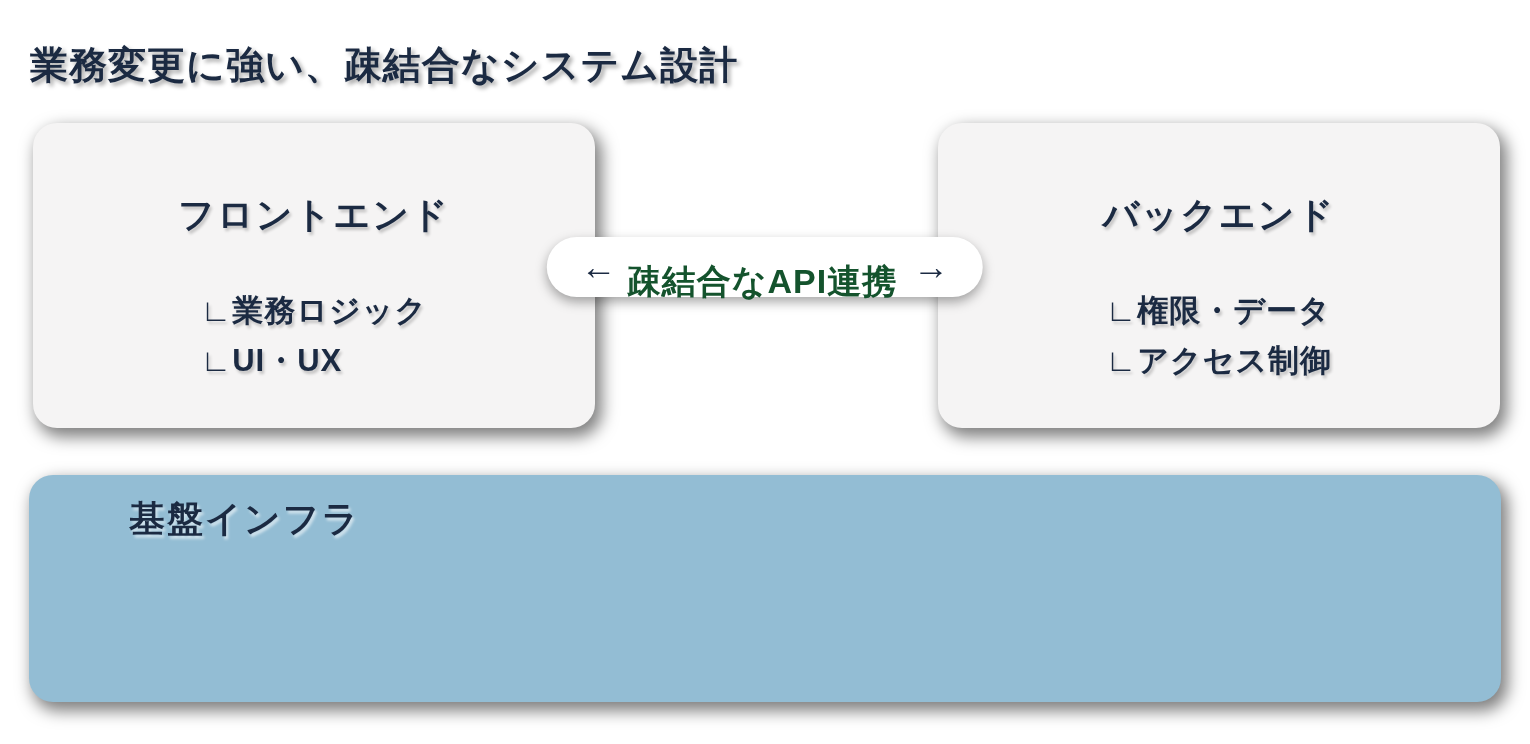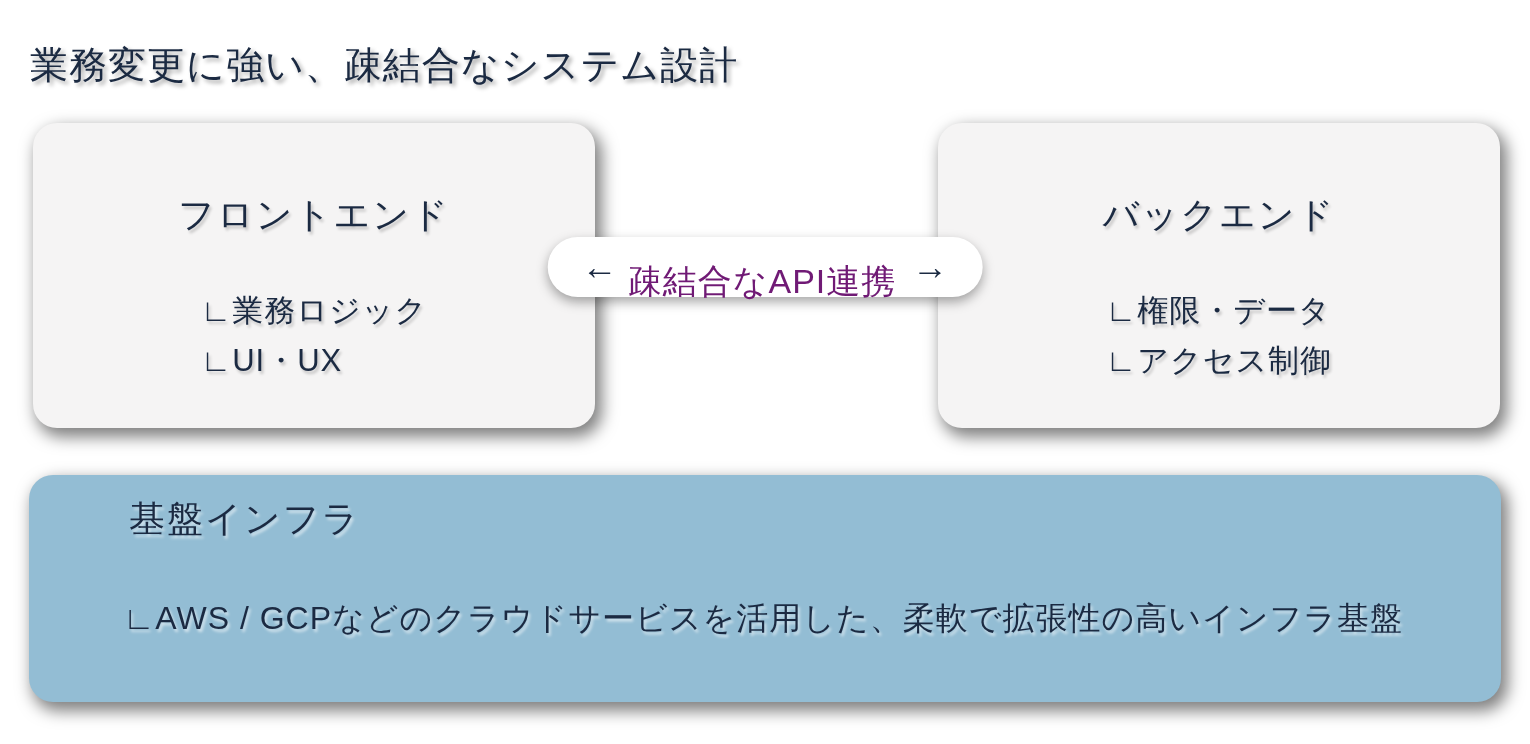--- a/index.html
+++ b/index.html
@@ -7,21 +7,21 @@
     padding: 0;
     background: #ffffff;
   }
   .canvas {
     position: relative;
     width: 1530px;
     height: 744px;
     background: #ffffff;
     overflow: hidden;
     font-family: "Liberation Sans", "DejaVu Sans", sans-serif;
-    font-weight: 400;
+    font-weight: 700;
     color: #1b2a42;
   }
   .page-title {
     position: absolute;
     left: 30px;
     top: 40px;
     font-size: 38px;
     letter-spacing: 1px;
     color: #1b2a42;
     text-shadow: 3px 3px 4px rgba(0,0,0,0.35);
@@ -80,21 +80,21 @@
   }
   .pill .arrow {
     font-size: 36px;
     color: #1b2a42;
   }
   .pill .arrow.left  { margin-right: 10px; }
   .pill .arrow.right { margin-left: 16px; }
   .pill .label {
     font-size: 34px;
     letter-spacing: 1px;
-    color: #701a75;
+    color: #14532d;
     margin-top: 30px;
   }
   .infra {
     position: absolute;
     left: 29px;
     top: 475px;
     width: 1472px;
     height: 227px;
     background: #93bdd4;
     border-radius: 24px;
@@ -142,16 +142,15 @@
   </div>
 
   <div class="pill">
     <span class="arrow left">←</span>
     <span class="label">疎結合なAPI連携</span>
     <span class="arrow right">→</span>
   </div>
 
   <div class="infra">
     <div class="infra-title">基盤インフラ</div>
-    <div class="infra-desc">∟AWS / GCPなどのクラウドサービスを活用した、柔軟で拡張性の高いインフラ基盤</div>
   </div>
 
 </div>
 
 </body></html>

